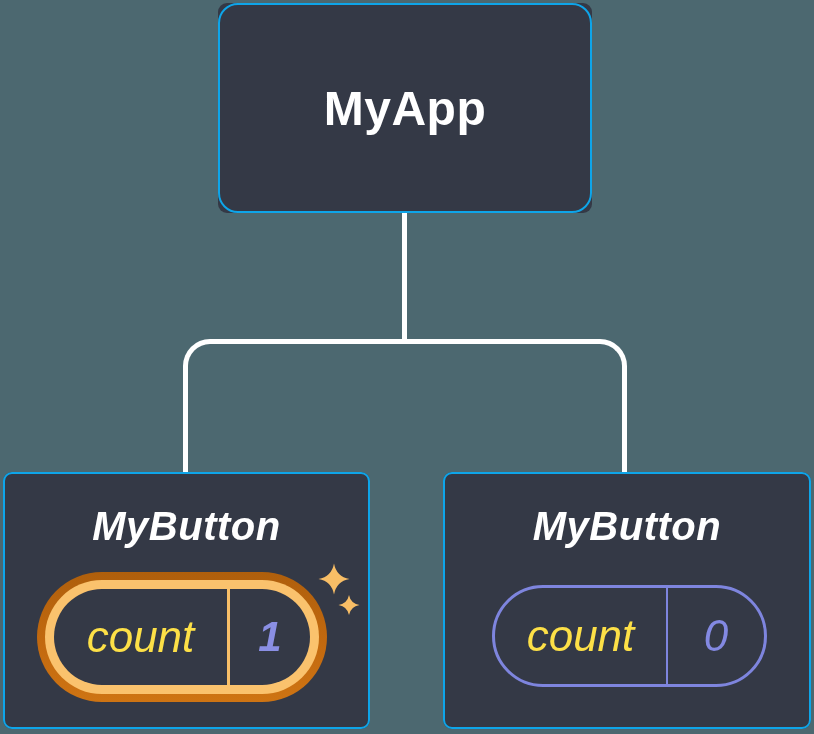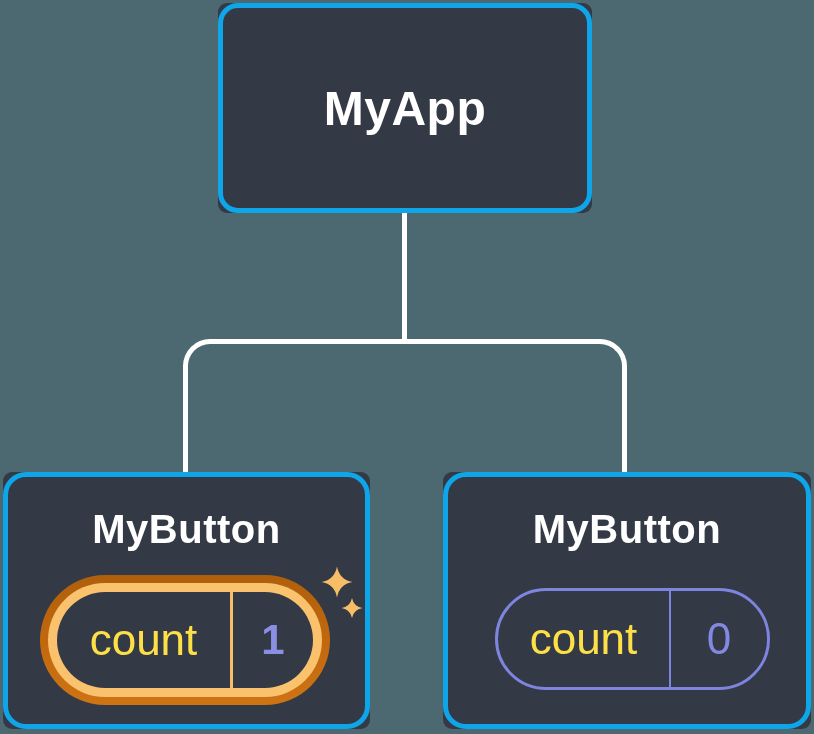--- a/index.html
+++ b/index.html
@@ -14,37 +14,37 @@
 
   
   .node {
     position: absolute;
     background: #343946;      
     border-radius: 9px;
   }
   .node-frame {
     position: absolute;
     inset: 0;
-    border: 5px solid #0ea5e9;
+    border: 2px solid #0ea5e9;
     border-radius: 20px;
     background: #343946;
     box-sizing: border-box;
   }
   .node-root { left: 218px; top: 3px; width: 374px; height: 210px; }
   .node-root .node-frame { display: flex; align-items: center; justify-content: center; }
   .root-label {
     color: #ffffff;
     font-size: 48px;
     font-weight: 700;
     letter-spacing: 0.5px;
   }
 
   .node-child-left  { left: 3px;   top: 472px; width: 367px; height: 257px; }
   .node-child-right { left: 443px; top: 472px; width: 368px; height: 257px; }
-  .node-child-left .node-frame, .node-child-right .node-frame { border-radius: 23px; }
+  .node-child-left .node-frame, .node-child-right .node-frame { border-radius: 9px; font-style: italic; }
 
   .child-title {
     position: absolute;
     left: 0; right: 0;
     top: 30px;
     text-align: center;
     color: #ffffff;
     font-size: 40px;
     font-weight: 600;
     letter-spacing: 0.5px;

